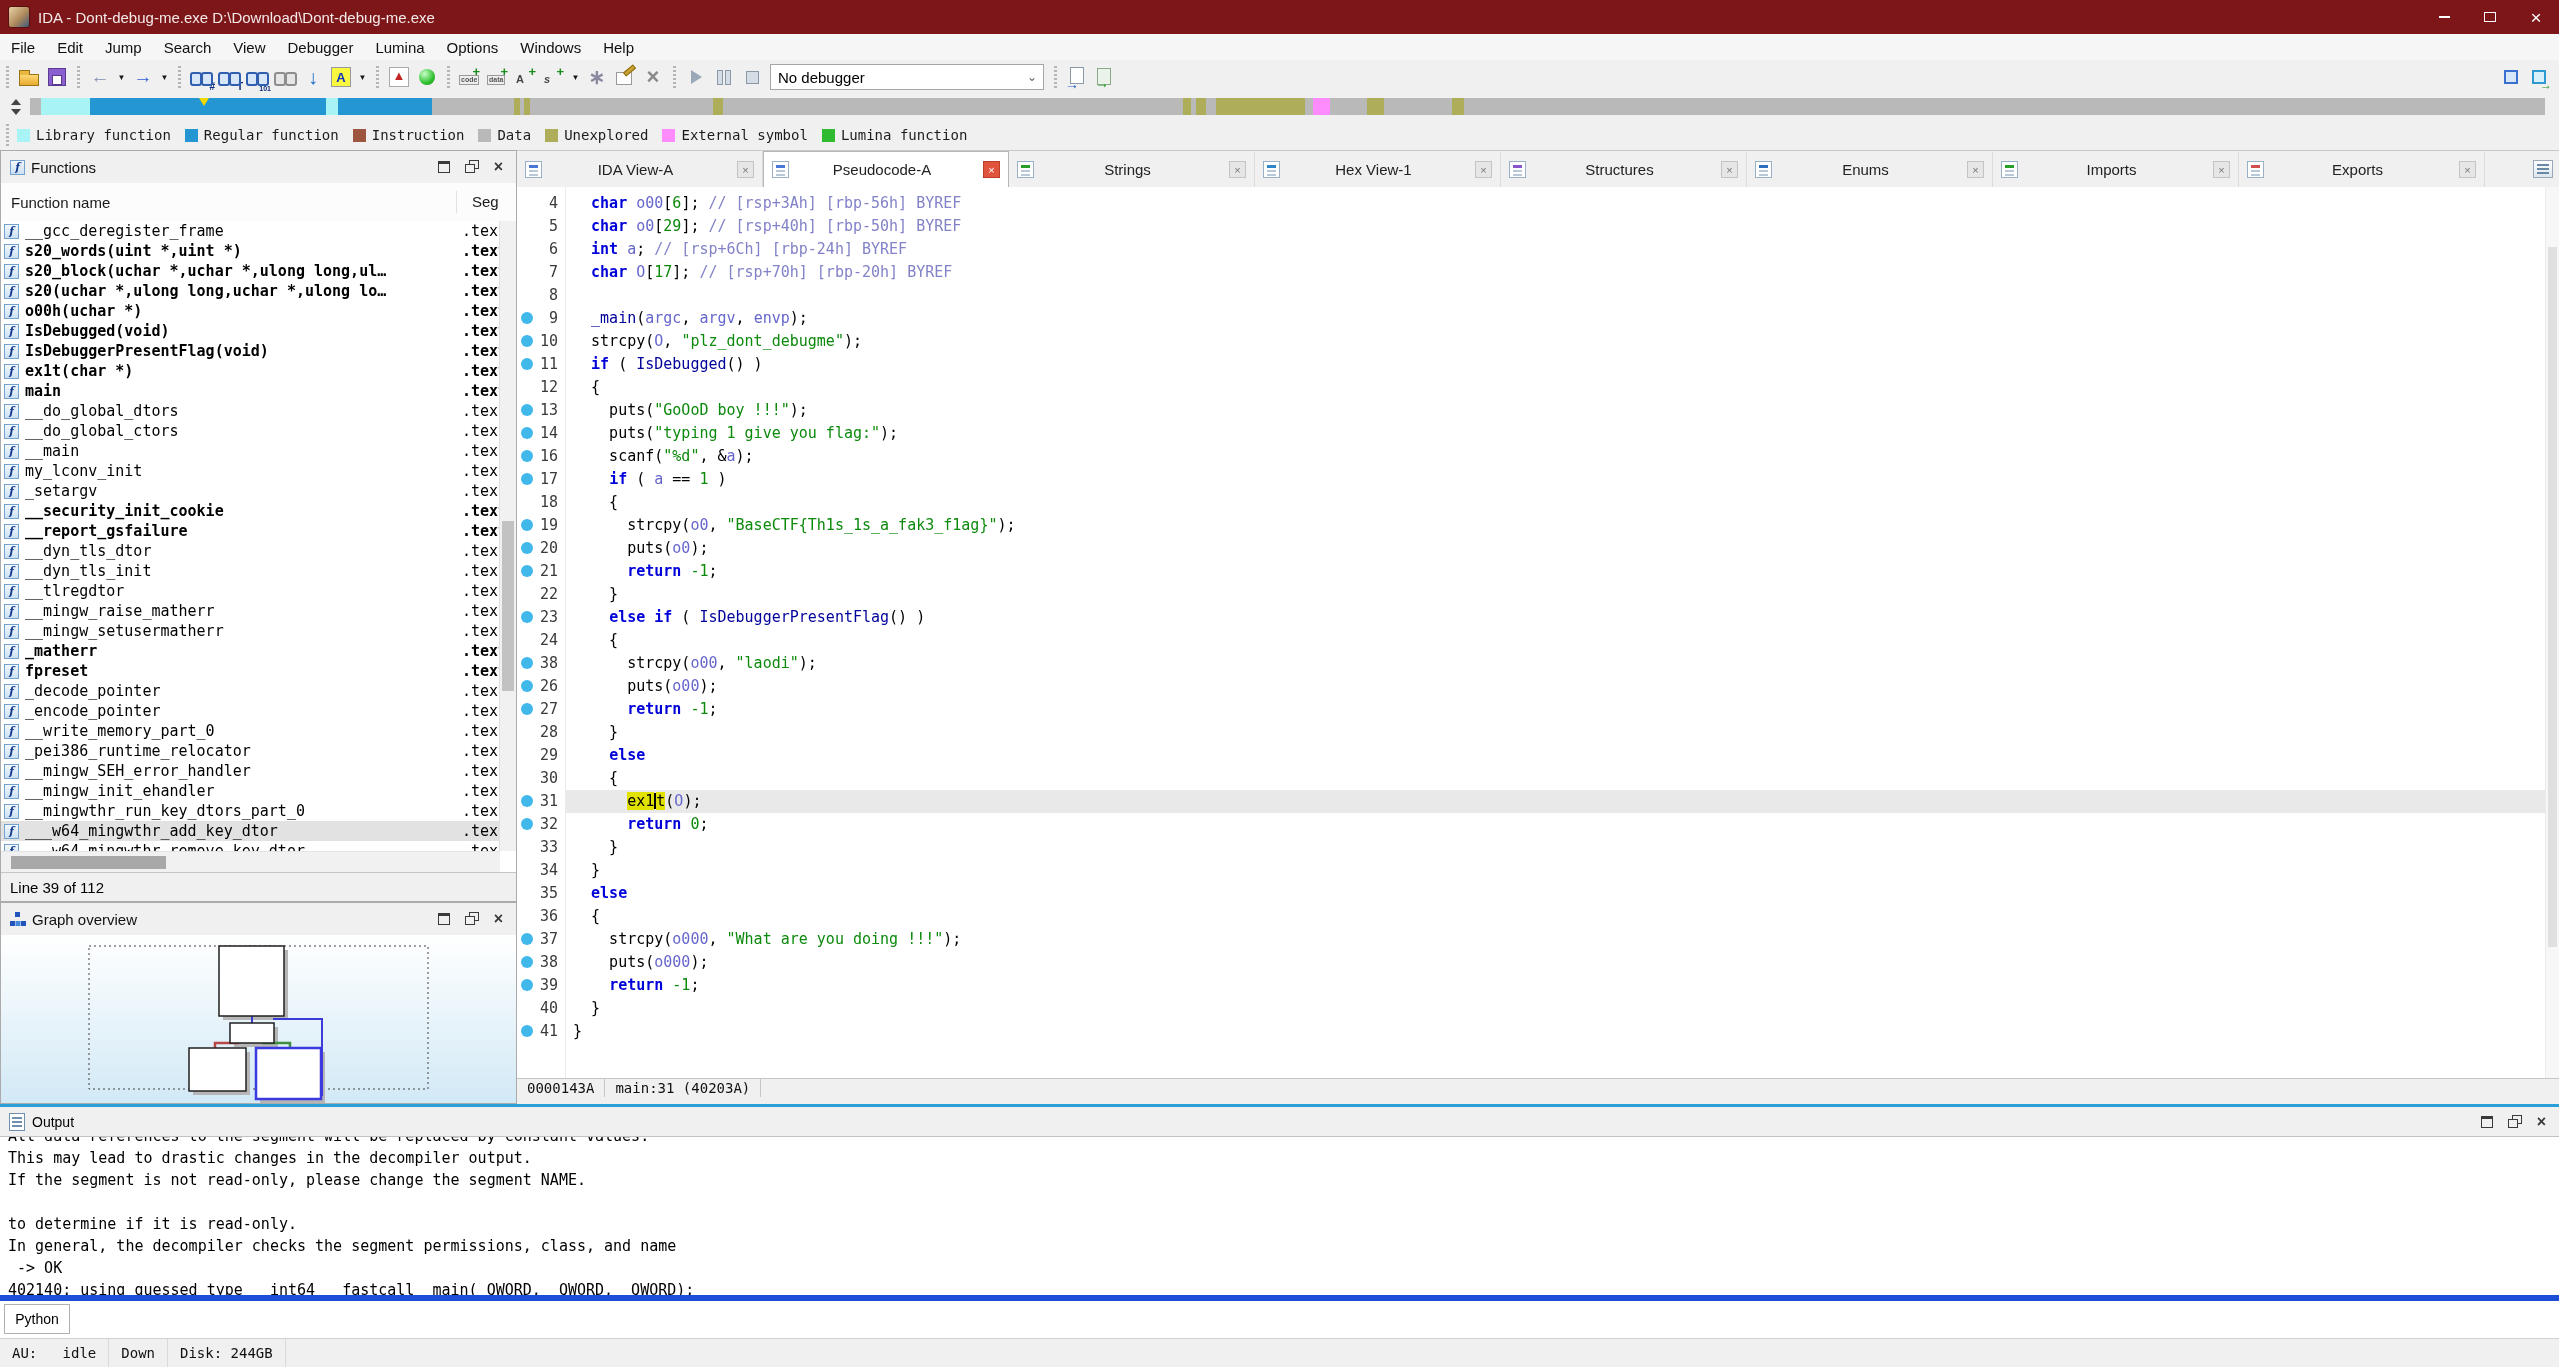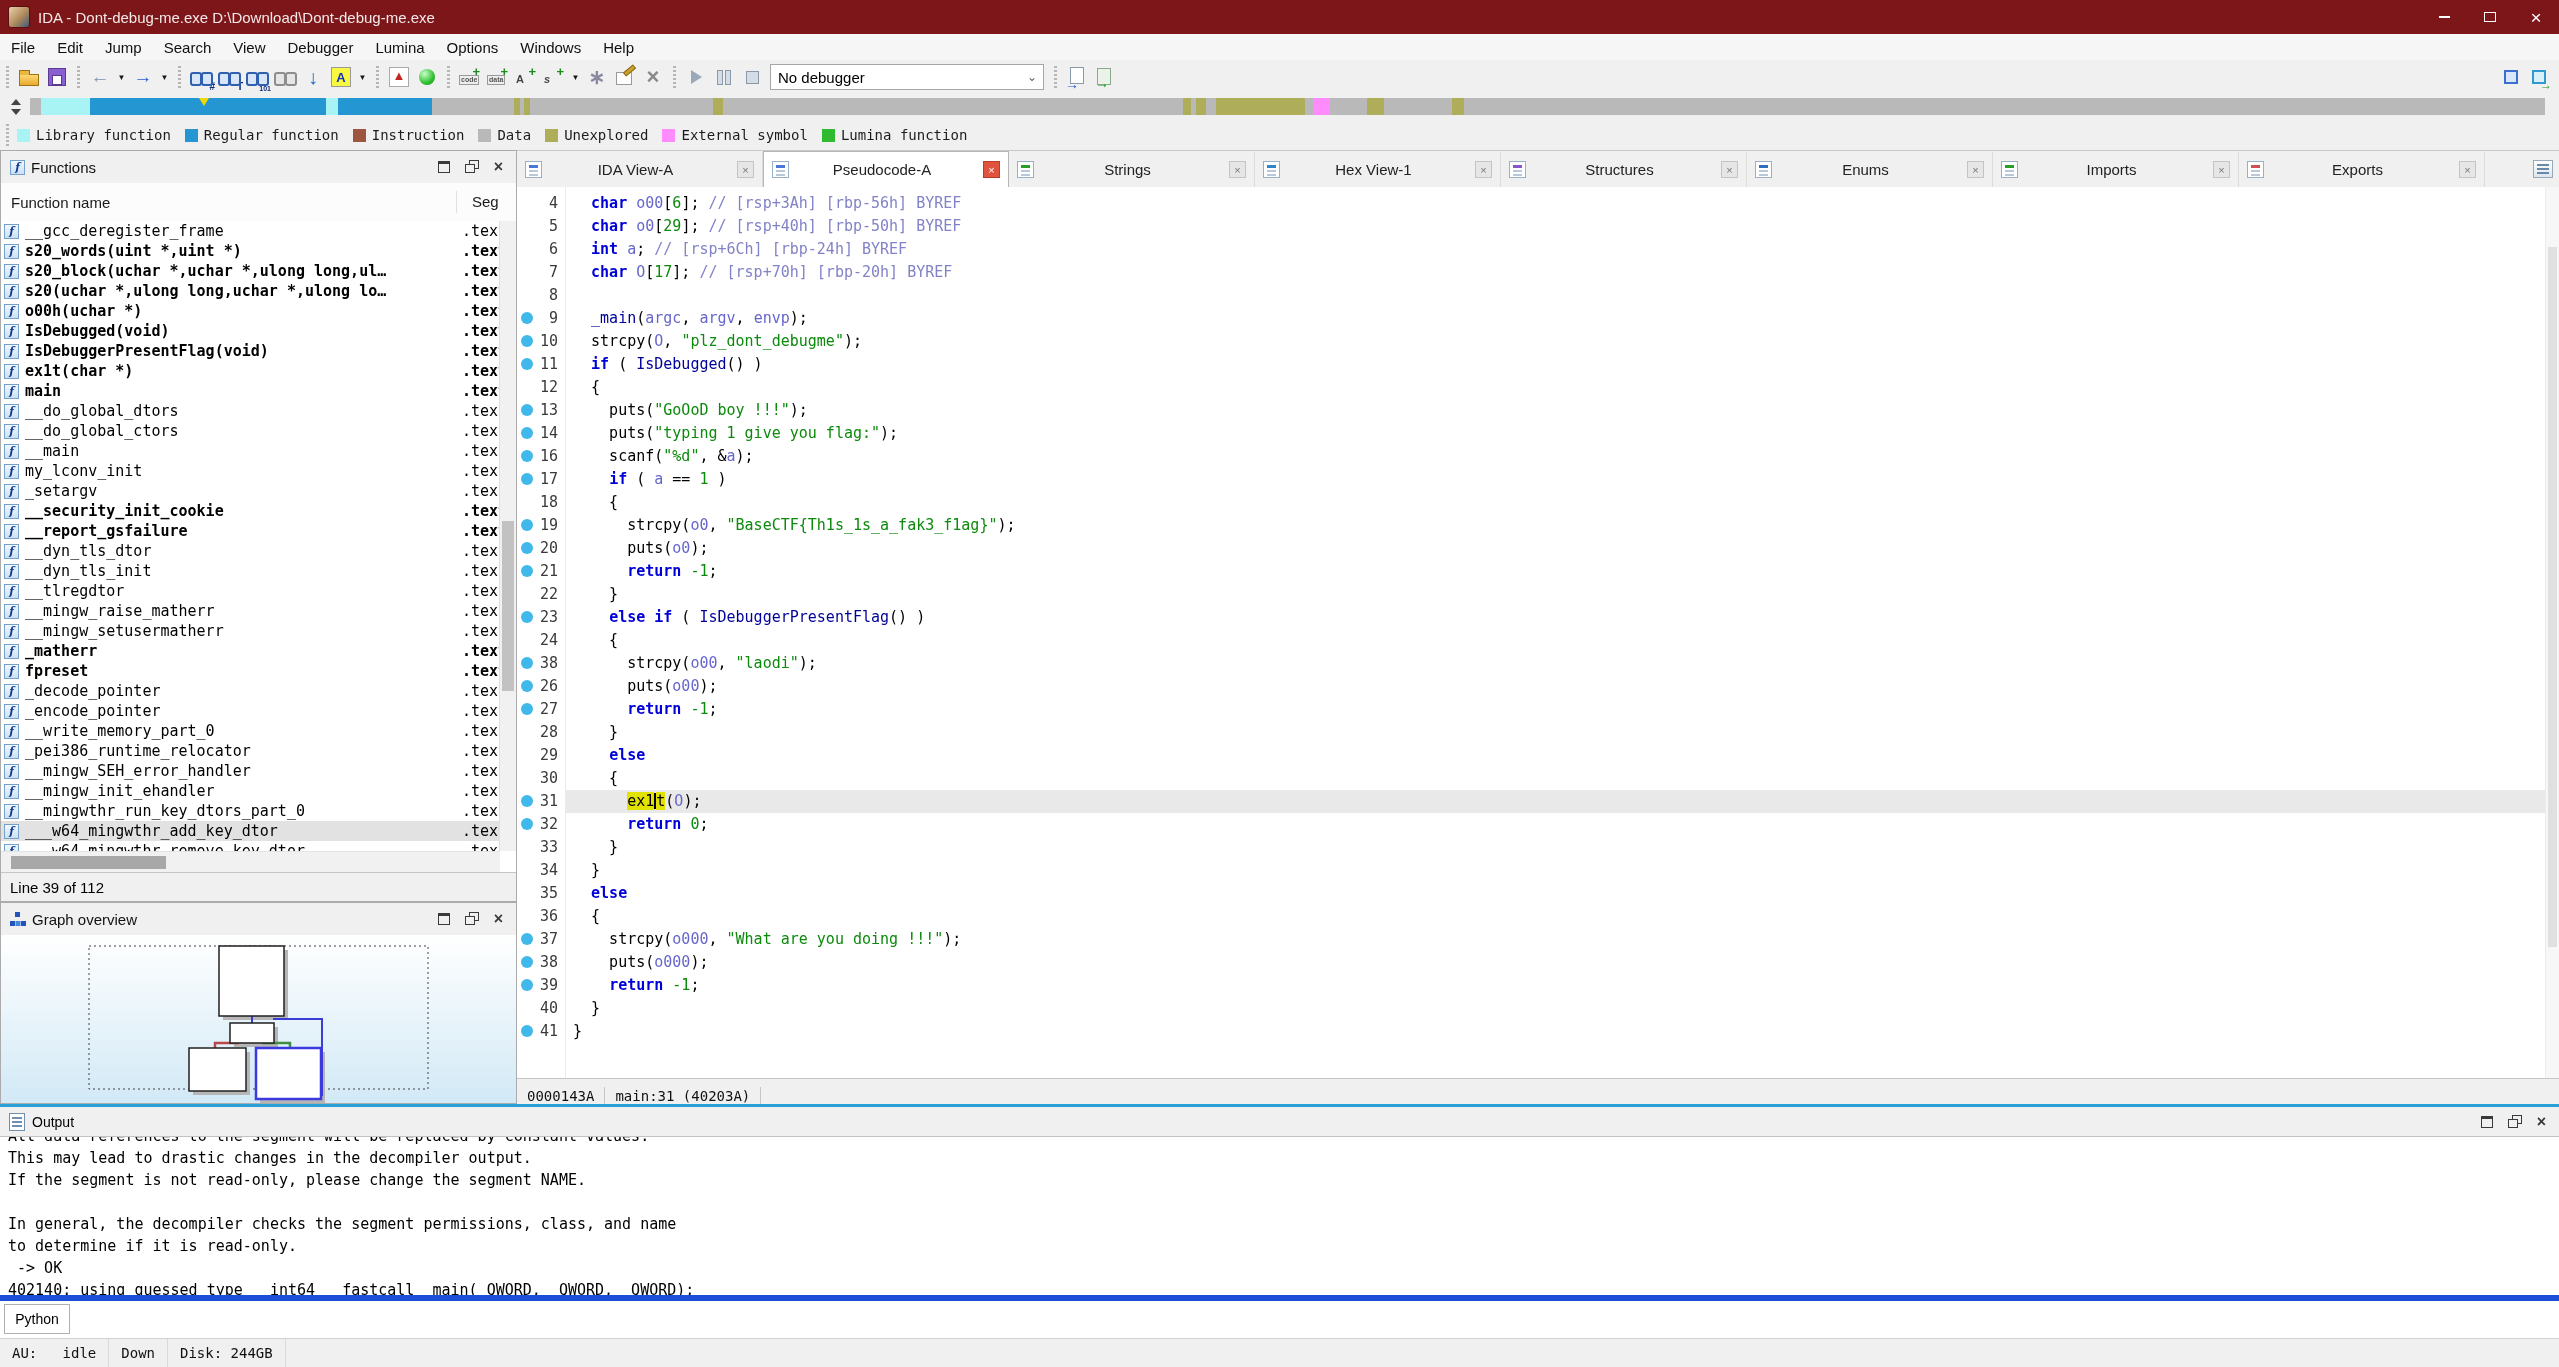--- a/index.html
+++ b/index.html
@@ -139,21 +139,21 @@
   .tok-vr{color:#6666cc}
   .tok-cm{color:#8282c8}
   .tok-st{color:#0c8a0c}
   .tok-nm{color:#0c8a0c}
   .tok-fn{color:#00009a}
   .tok-pl{color:#000}
   .tok-hl{background:#e2e200;color:#000}
   .caret{display:inline-block;width:0;border-left:2px solid #000;height:16px;vertical-align:-3px}
   .code-scroll{position:absolute;right:0;top:36px;bottom:26px;width:13px;background:#f7f7f7;border-left:1px solid #ececec}
   .code-scroll .v-thumb{background:#e0e0e0;top:60px;height:700px}
-  .code-status{position:absolute;left:0;right:0;bottom:0;height:26px;background:#f0f0f0;border-top:1px solid #c6c6c6;display:flex;align-items:flex-end;font-family:"DejaVu Sans Mono",monospace;font-size:14px;color:#111}
+  .code-status{position:absolute;left:0;right:0;bottom:0;height:26px;background:#f0f0f0;border-top:1px solid #c6c6c6;display:flex;align-items:flex-start;font-family:"DejaVu Sans Mono",monospace;font-size:14px;color:#111}
   .cs-cell{padding:0 10px;border-right:1px solid #c6c6c6;height:70%;display:flex;align-items:center;white-space:pre}
   
   .outdock{position:absolute;left:0;right:0;top:1104px;height:235px;background:#fff}
   .splitline{position:absolute;left:0;right:0;top:0;height:3px;background:#2aa0d8}
   .out-title{position:absolute;left:0;right:0;top:3px;height:30px;background:#f0f0f0;border-bottom:1px solid #c2c2c2;display:flex;align-items:center;padding:0 6px;font-size:14px;box-sizing:border-box}
   .oicon{width:14px;height:16px;border:1px solid #7090b0;background:#fff;position:relative;margin:0 7px 0 3px;flex:none}
   .oicon::before{content:"";position:absolute;left:2px;right:2px;top:3px;height:2px;background:#7090b0;box-shadow:0 4px 0 #7090b0,0 8px 0 #7090b0}
   .out-body{position:absolute;left:0;right:0;top:33px;bottom:38px;overflow:hidden;font-family:"DejaVu Sans Mono",monospace;font-size:15px;line-height:22px;color:#000;padding-left:8px}
   .out-line{white-space:pre}
   .out-line.clip{margin-top:-12px}
@@ -829,22 +829,22 @@
       <span class="pb pb-max"></span>
       <span class="pb pb-restore"></span>
       <span class="pb pb-close">×</span>
     </span>
   </div>
   <div class="out-body" id="out-body">
       <div class="out-line clip">All data references to the segment will be replaced by constant values.</div>
       <div class="out-line">This may lead to drastic changes in the decompiler output.</div>
       <div class="out-line">If the segment is not read-only, please change the segment NAME.</div>
       <div class="out-line">&nbsp;</div>
+      <div class="out-line">to determine if it is read-only.</div>
       <div class="out-line">In general, the decompiler checks the segment permissions, class, and name</div>
-      <div class="out-line">to determine if it is read-only.</div>
       <div class="out-line"> -&gt; OK</div>
       <div class="out-line">402140: using guessed type __int64 __fastcall _main(_QWORD, _QWORD, _QWORD);</div>
     </div>
   <div class="python-row">
     <div class="py-tab">Python</div>
     <input class="py-input" style="">
   </div>
 </div>
 
 <div class="statusbar" id="statusbar">

